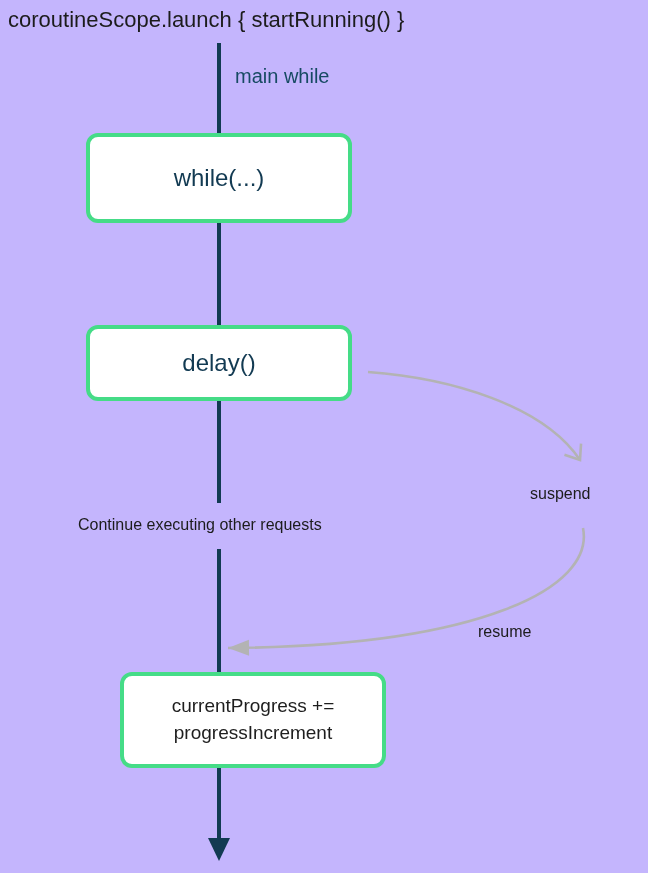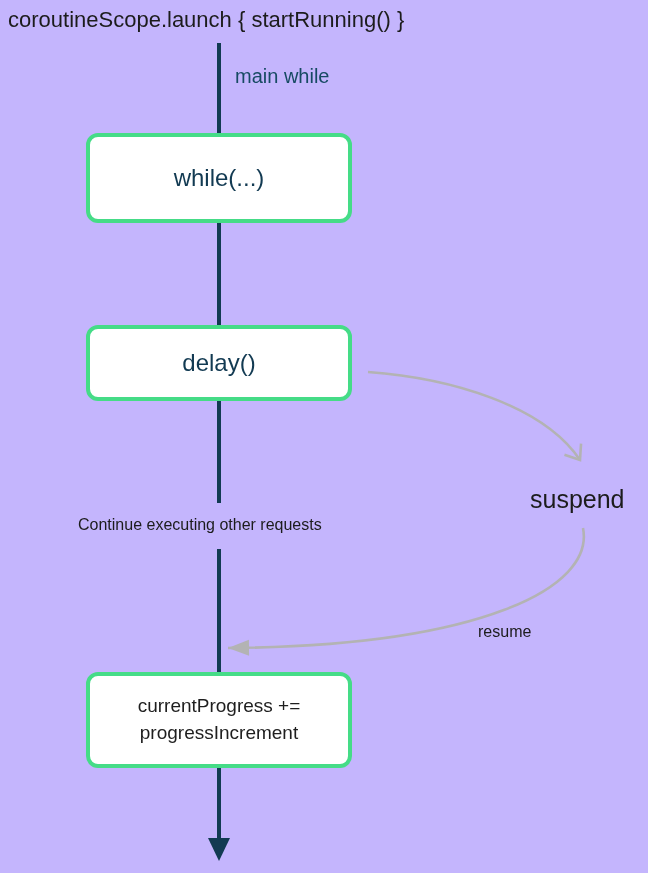--- a/index.html
+++ b/index.html
@@ -46,31 +46,31 @@
     position:absolute;left:86px;width:266px;
     background:#ffffff;
     border:4px solid var(--accent-green);
     border-radius:12px;
     display:flex;align-items:center;justify-content:center;
     text-align:center;
     z-index:2;
   }
   .node-while{top:133px;height:90px;}
   .node-delay{top:317px;height:76px;margin-top:8px;}
-  .node-progress{top:672px;height:96px;}
+  .node-progress{top:672px;height:96px;margin-left:34px;}
   .node-big-label{font-size:24px;color:var(--thread-navy);}
   .node-small-label{font-size:19px;color:#1e1e1e;line-height:1.4;}
   .continue-note{
     position:absolute;left:78px;top:516px;
     font-size:16px;color:var(--text-dark);
     white-space:nowrap;z-index:2;
   }
   .suspend-label{
     position:absolute;left:530px;top:485px;
-    font-size:25px;color:var(--text-dark);
+    font-size:16px;color:var(--text-dark);
     white-space:nowrap;z-index:2;
   }
   .resume-label{
     position:absolute;left:478px;top:623px;
     font-size:16px;color:var(--text-dark);
     white-space:nowrap;z-index:2;
   }
   svg.arrows{
     position:absolute;left:0;top:0;
     width:648px;height:873px;

